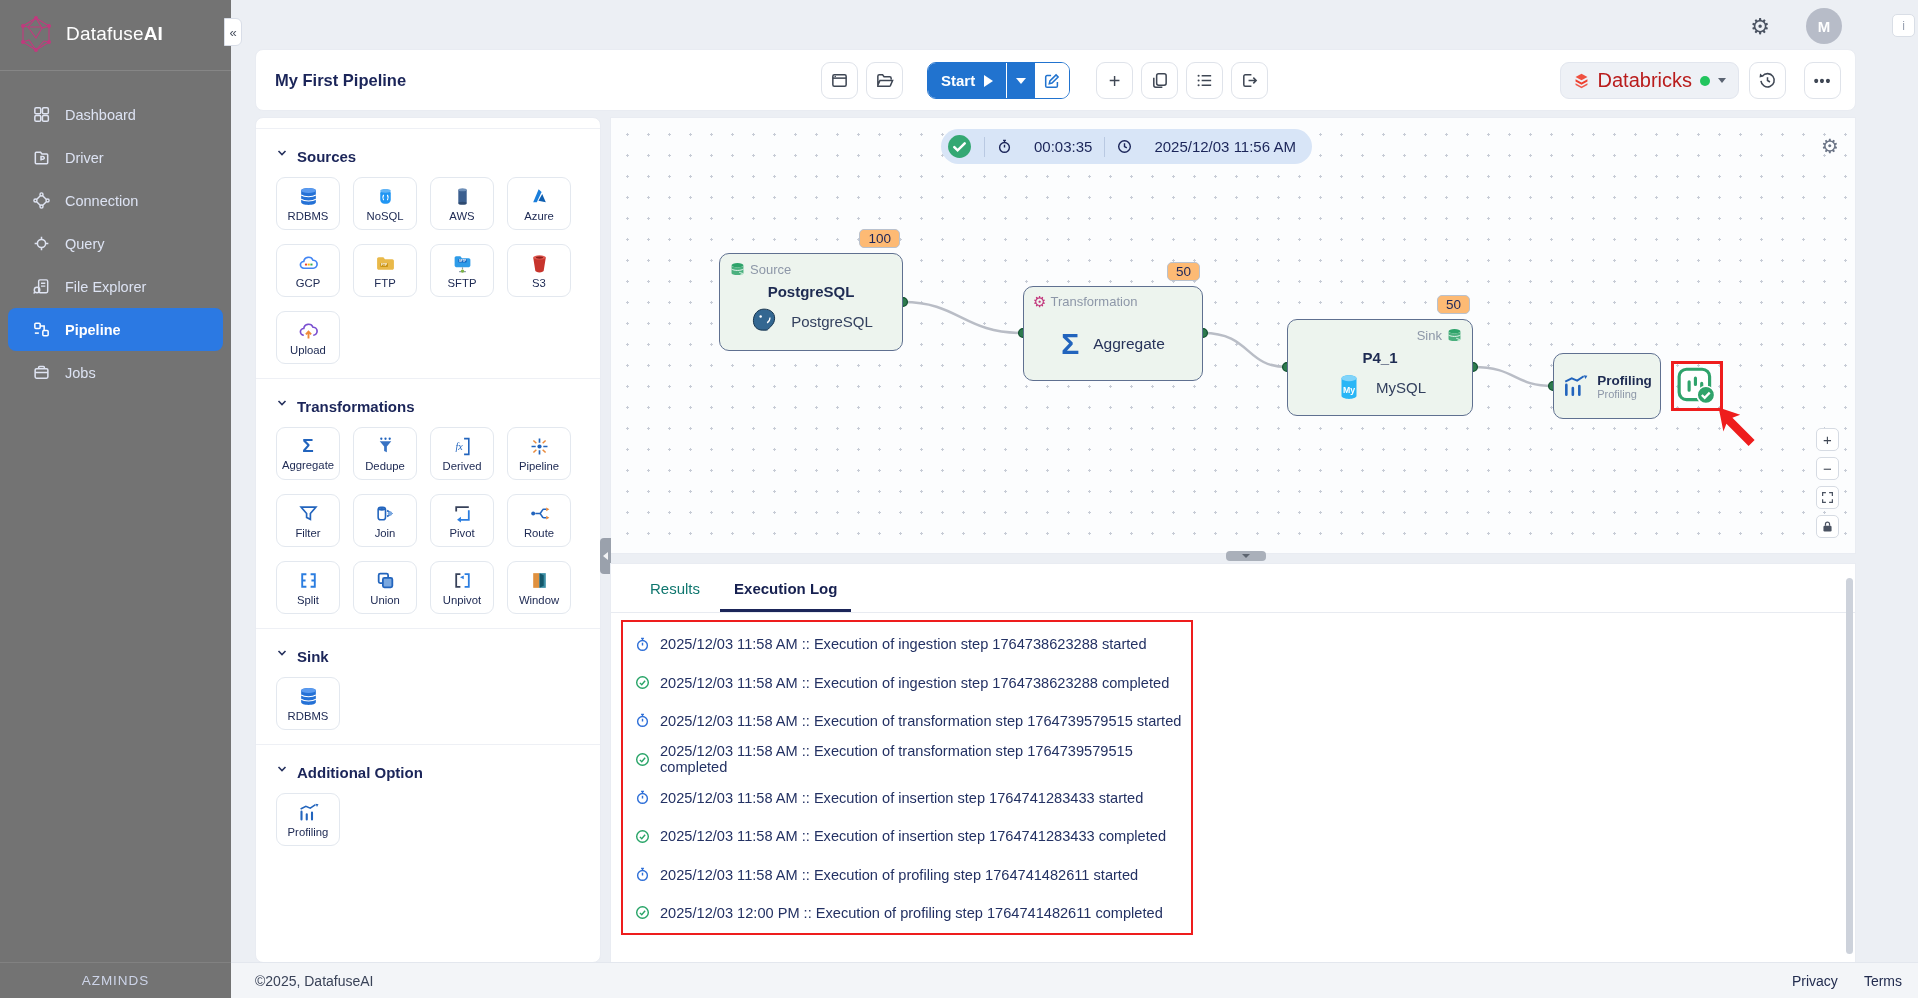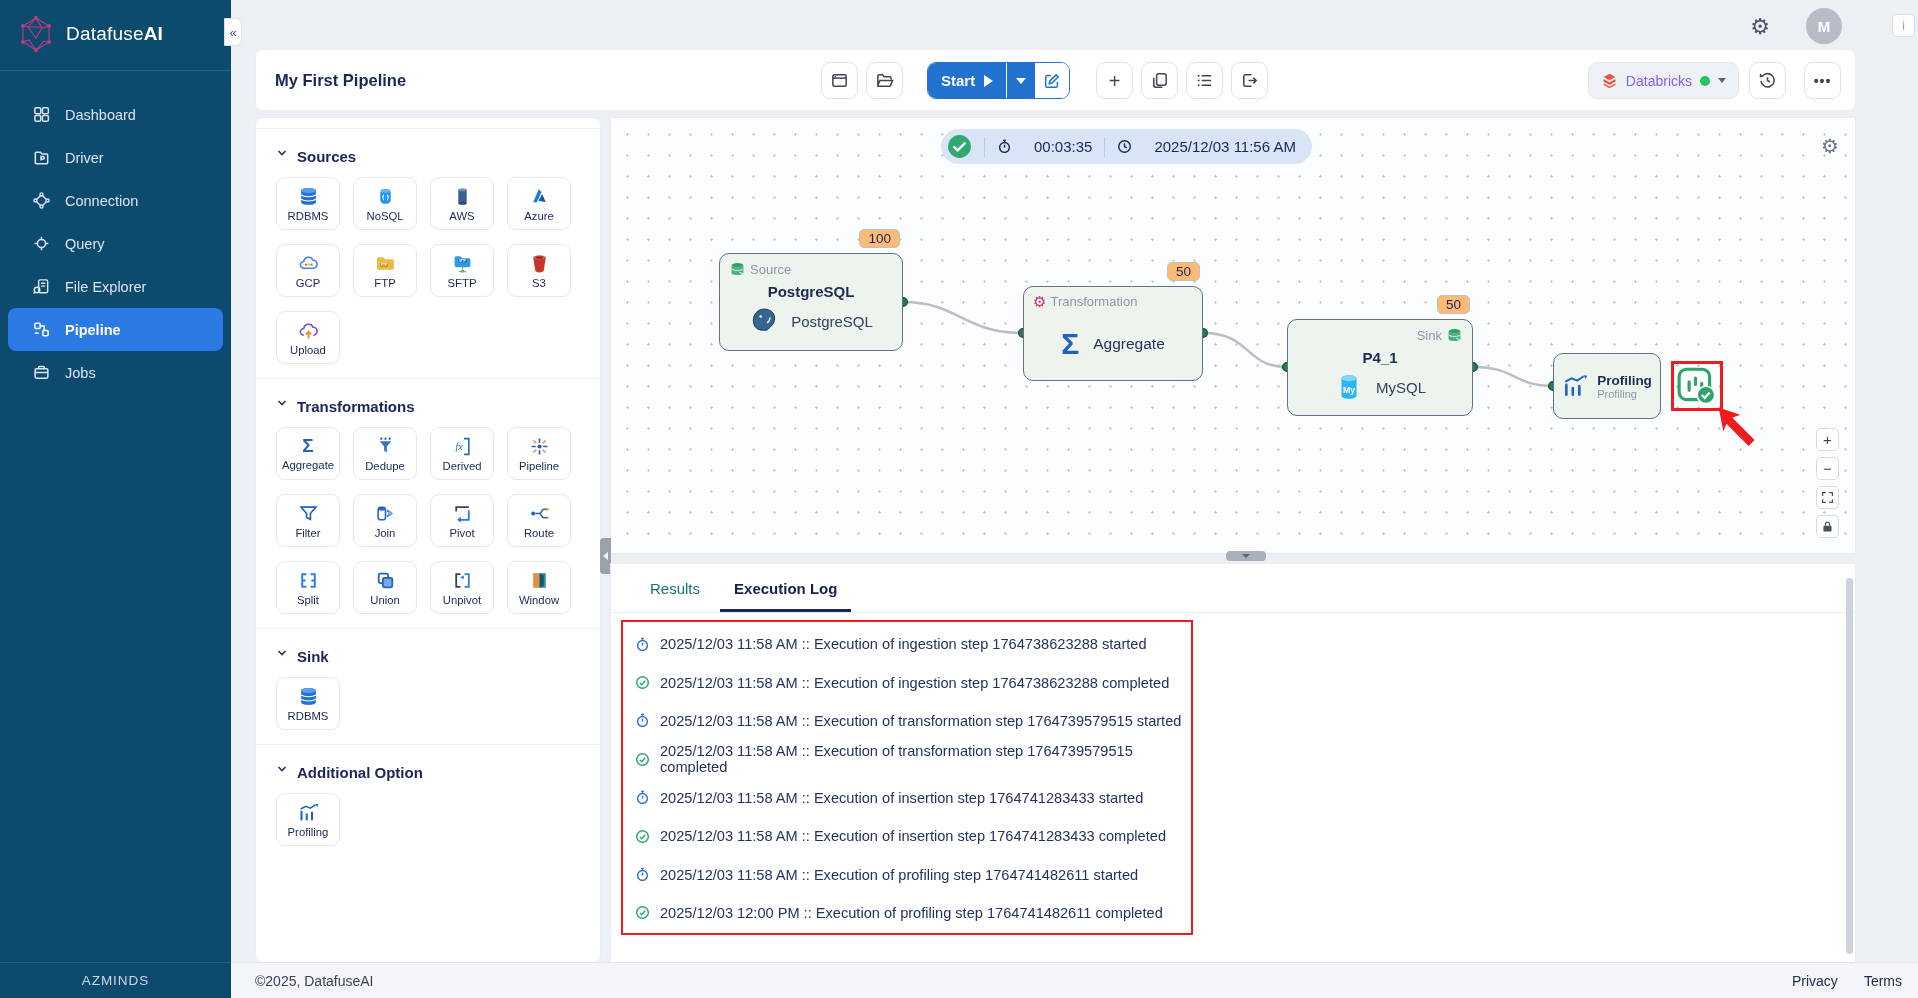--- a/index.html
+++ b/index.html
@@ -1,21 +1,21 @@
 <!DOCTYPE html>
 <html><head>
 <meta charset="utf-8">
 <style>
   * { box-sizing: border-box; margin: 0; padding: 0; }
   html,body { width:1918px; height:998px; }
   body { font-family:"Liberation Sans","DejaVu Sans",sans-serif; background:#eceff4; position:relative; overflow:hidden; color:#1b2559; }
   .app { position:absolute; inset:0; }
 
   
-  .sidebar { position:absolute; left:0; top:0; width:231px; height:998px; background:#0c4a6e; z-index:5; }
+  .sidebar { position:absolute; left:0; top:0; width:231px; height:998px; background:#737373; z-index:5; }
   .logo-row { display:flex; align-items:center; gap:10px; padding:14px 16px 12px 16px; }
   .logo-row svg { width:40px; height:40px; }
   .brand-name { color:#fff; font-size:19px; letter-spacing:.2px; }
   .brand-name b { font-weight:800; }
   .side-div { height:1px; background:rgba(255,255,255,.14); margin:4px 0 0 0; }
   .nav { padding:22px 0 0 0; }
   .nav-item { display:flex; align-items:center; gap:14px; height:43px; padding-left:24px; color:#dde3f3; font-size:14.5px; cursor:pointer; margin:0 8px; border-radius:8px; }
   .nav-item svg { width:19px; height:19px; flex:0 0 auto; }
   .nav-item.active { background:#2b79e3; color:#fff; font-weight:600; }
   .sidebar-bottom { position:absolute; bottom:0; left:0; width:100%; height:36px; display:flex; align-items:center; justify-content:center; color:#cdd4e8; font-size:13.5px; letter-spacing:1px; border-top:1px solid rgba(255,255,255,.10); }
@@ -38,21 +38,21 @@
   .tri-play { width:0; height:0; border-left:9px solid #fff; border-top:6px solid transparent; border-bottom:6px solid transparent; }
   .start-vdiv { width:1px; background:rgba(255,255,255,.55); }
   .start-caret { display:flex; align-items:center; justify-content:center; width:28px; background:#2173cf; cursor:pointer; }
   .tri-down { width:0; height:0; border-top:6px solid #fff; border-left:5px solid transparent; border-right:5px solid transparent; }
   .start-edit { display:flex; align-items:center; justify-content:center; width:34px; background:#fff; cursor:pointer; border:none; }
   .start-edit svg { width:18px; height:18px; }
   .gap-lg { width:26px; }
   .tools-right { position:absolute; right:14px; top:12px; display:flex; align-items:center; gap:10px; }
   .env-select { display:flex; align-items:center; gap:8px; height:37px; background:#eef1f6; border:1px solid #e2e6ee; border-radius:9px; padding:0 12px; cursor:pointer; }
   .env-select svg { width:17px; height:17px; }
-  .env-name { font-size:14px; color:#8b5cf6; }
+  .env-name { font-size:20px; color:#b91c1c; }
   .green-dot { width:10px; height:10px; border-radius:50%; background:#22c55e; }
   .caret-grey { width:0; height:0; border-top:5px solid #5b6472; border-left:4.5px solid transparent; border-right:4.5px solid transparent; }
   .more-btn { font-size:14px; letter-spacing:1px; color:#3f4754; font-weight:700; }
 
   
   .library { position:absolute; left:255px; top:117px; width:346px; height:846px; background:#fff; border:1px solid #e9ecf2; border-radius:8px; overflow:hidden; }
   .lib-top { height:11px; border-bottom:1px solid #eef0f5; }
   .section { padding:12px 20px 4px 20px; }
   .section.bordered { border-top:1px solid #eef0f5; margin-top:10px; }
   .sec-head { display:flex; align-items:center; gap:9px; margin-bottom:12px; cursor:pointer; }

